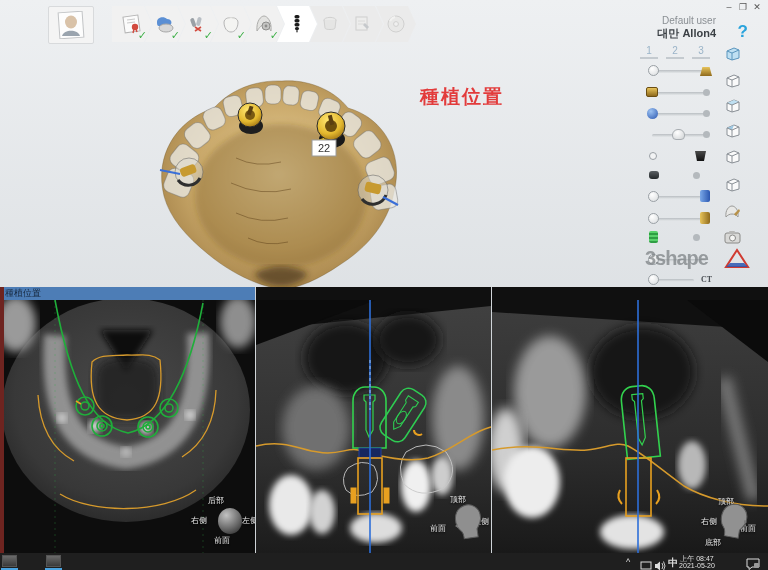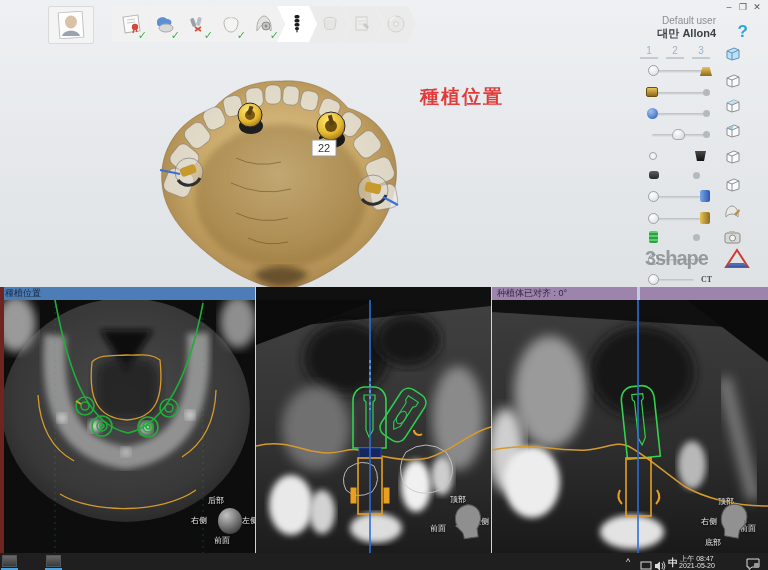--- a/index.html
+++ b/index.html
@@ -530,24 +530,20 @@
       <path d="M143,94 L154,94 L154,99 L152,101 L152,138 L148,145 L145,138 L145,101 L143,99 Z" stroke-width="1.2"></path>
     </g>
 
     <g stroke="#e8a020">
       <rect x="134" y="158" width="25" height="58" fill="none" stroke-width="1.6"></rect>
       <path d="M128,190 q-4,8 2,14" fill="none" stroke-width="2"></path>
       <path d="M165,190 q5,8 -1,14" fill="none" stroke-width="2"></path>
     </g>
     <line x1="146" y1="0" x2="146" y2="253" stroke="#2e6fd8" stroke-width="1.6"></line>
   </svg>
-  <div class="panel-head ph-purple">
-    <span>种植体已对齐 : 0°</span>
-    <span class="axis-tick" style="left:145px;"></span>
-  </div>
   <div class="abs orient-label" style="left:226px;top:209px;">顶部</div>
   <div class="abs orient-label" style="left:209px;top:229px;">右侧</div>
   <div class="abs orient-label" style="left:248px;top:236px;">前面</div>
   <div class="abs orient-label" style="left:213px;top:250px;">底部</div>
   <div class="abs" style="left:222px;top:215px;">
     <svg width="38" height="40" viewBox="0 0 38 40">
       <path d="M11 27 C5 21 5 7 15 3 C25 -1 33 7 32 16 C32 21 29 24 27 27 L27 35 L13 35 C13 31 13 29 11 27 Z" fill="#919191" stroke="#5a5a5a" transform="rotate(10 19 19)"></path>
       <path d="M30 18 L33 20 L30 22" fill="#7c7c7c"></path>
     </svg>
   </div>

